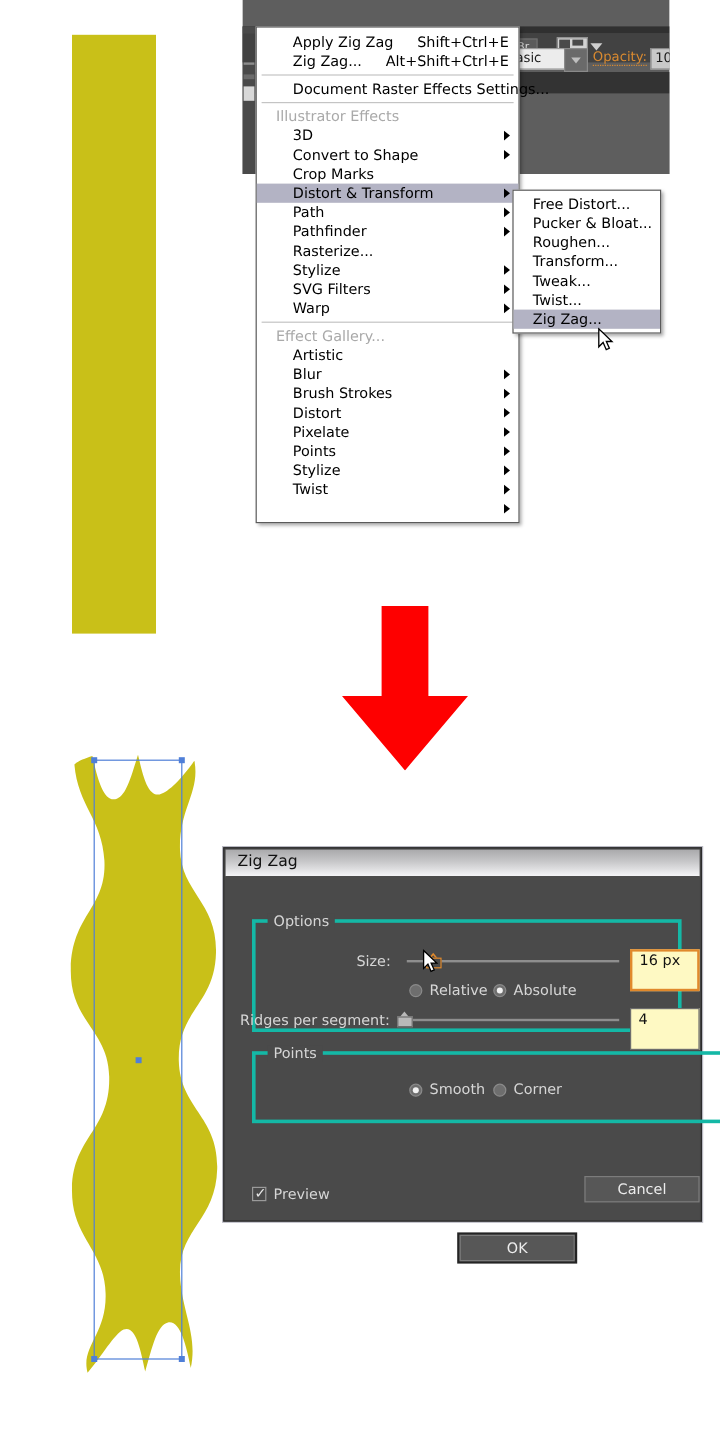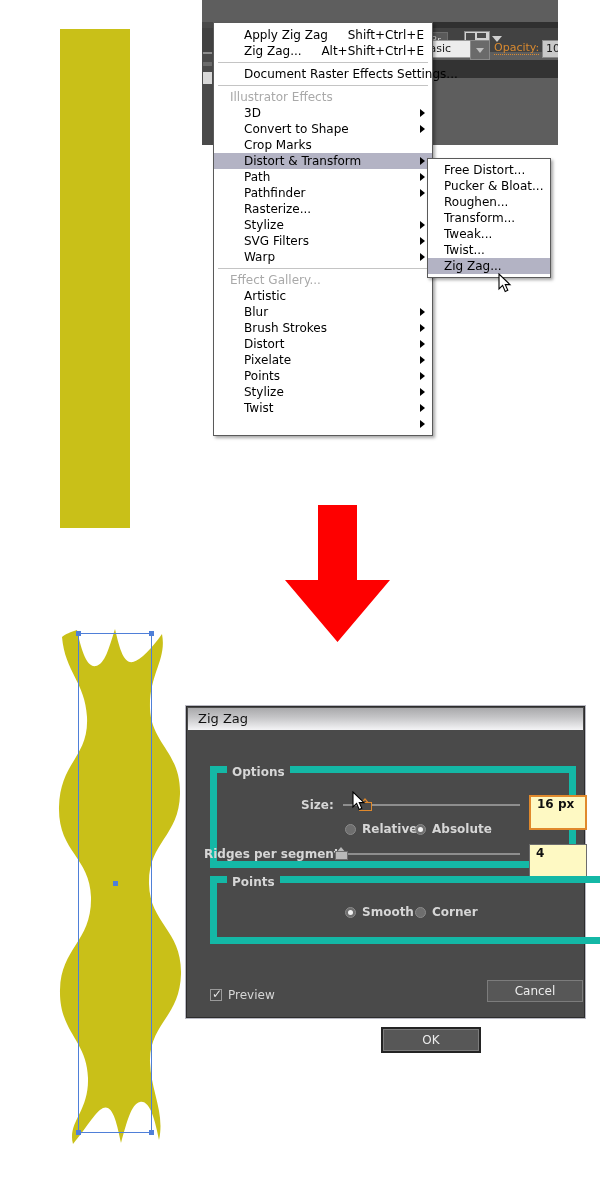--- a/index.html
+++ b/index.html
@@ -62,21 +62,21 @@
 
   
   #dlg{left:186px;top:706px;width:399px;height:312px;background:#4a4a4a;
        border:1px solid #2c2c2c;box-shadow:0 0 0 1px #b9b9c2;box-sizing:border-box;}
   #dlg-title{position:absolute;left:1px;top:1px;right:1px;height:22px;
              background:linear-gradient(to bottom,#a9a9ab 0%,#c7c7c9 45%,#f4f4f6 100%);
              border-bottom:1px solid #7a7a7a;}
   #dlg-title span{position:absolute;left:10px;top:3px;font-size:13px;color:#121212;}
   #dlg-body{position:absolute;left:1px;top:23px;right:1px;bottom:1px;background:#4a4a4a;}
 
-  .group{position:absolute;border:7px solid #14b8a6;font-weight:bold;}
+  .group{position:absolute;border:3px solid #14b8a6;}
   .group>legend,.glabel{position:absolute;top:-8px;left:10px;background:#4a4a4a;padding:0 5px;
           font-size:12px;color:#d6d6d6;}
   #grp-options{left:22px;top:36px;width:352px;height:88px;}
   #grp-points{left:22px;top:146px;width:352px;height:54px;padding-left:36px;}
 
   .flabel{position:absolute;font-size:12px;color:#d6d6d6;}
   .slider{position:absolute;height:2px;background:#8e8e8e;}
   .thumb{position:absolute;width:13px;height:13px;}
   .thumb .body{position:absolute;left:0;top:4px;width:13px;height:9px;background:#b9b9b9;border:1px solid #6d6d6d;box-sizing:border-box;}
   .thumb .tip{position:absolute;left:1px;top:0;width:0;height:0;

